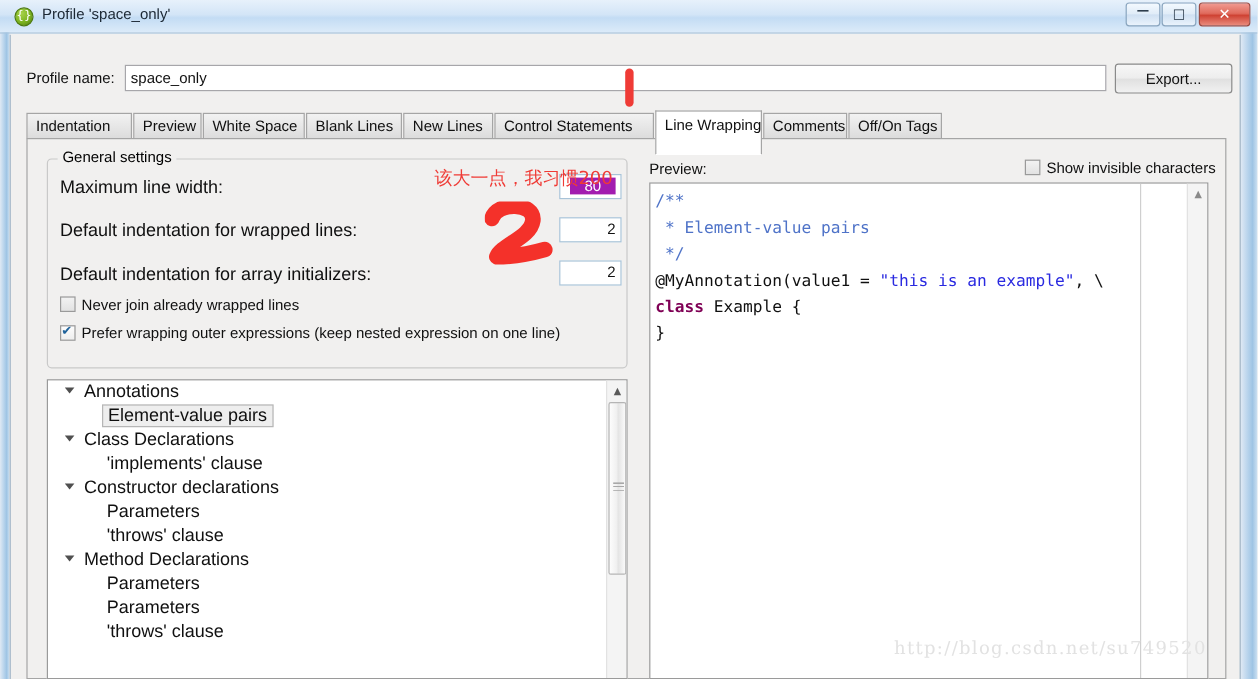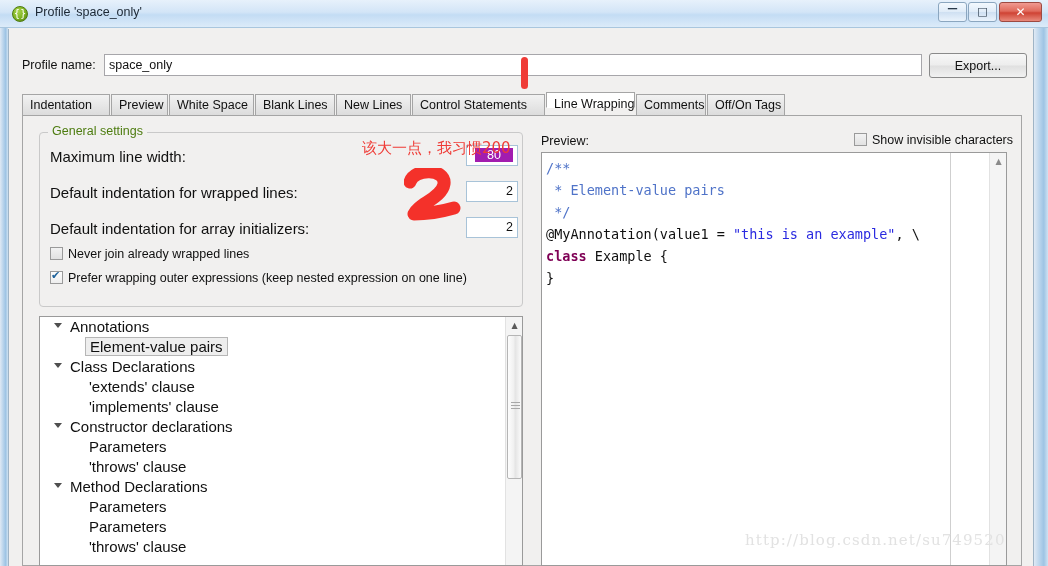--- a/index.html
+++ b/index.html
@@ -126,21 +126,21 @@
     color: #101010;
     line-height: 20px;
     padding: 0 7px;
     white-space: nowrap;
     cursor: pointer;
   }
   .tab.selected {
     background: #ffffff;
     border-bottom: 1px solid #ffffff;
     top: -2px;
-    height: 16px;
+    height: 37px;
     line-height: 23px;
     z-index: 4;
   }
 
   #tabpage {
     position: absolute; left: 13px; top: 86px;
     width: 1000px; height: 451px;
     border: 1px solid #a5a5a5;
     border-top: 1px solid #a5a5a5;
     background: #f1f0ef;
@@ -152,21 +152,21 @@
     width: 484px; height: 175px;
     border: 1px solid #c9c9c9;
     border-radius: 4px;
     background: transparent;
   }
   #group-general-title {
     position: absolute; left: 25px; top: 8px;
     background: #f1f0ef;
     padding: 0 4px;
     font-size: 12.5px;
-    color: #4d7c0f;
+    color: #000000;
   }
 
   .setting-label {
     position: absolute; left: 27px;
     font-size: 15px; color: #101010;
     white-space: nowrap;
   }
   .spin {
     position: absolute; left: 443px;
     width: 52px; height: 21px;
@@ -405,21 +405,20 @@
       </div>
       <div class="cb-row" style="top:155px;">
         <span class="cbox checked"></span><span>Prefer wrapping outer expressions (keep nested expression on one line)</span>
       </div>
 
       <div id="tree-panel">
         <div id="tree-rows">
             <div class="tree-row lvl0"><span class="arrow"></span><span class="lbl">Annotations</span></div>
             <div class="tree-row lvl1"><span class="lbl selbox">Element-value pairs</span></div>
             <div class="tree-row lvl0"><span class="arrow"></span><span class="lbl">Class Declarations</span></div>
-            <div class="tree-row lvl1"><span class="lbl">'extends' clause</span></div>
             <div class="tree-row lvl1"><span class="lbl">'implements' clause</span></div>
             <div class="tree-row lvl0"><span class="arrow"></span><span class="lbl">Constructor declarations</span></div>
             <div class="tree-row lvl1"><span class="lbl">Parameters</span></div>
             <div class="tree-row lvl1"><span class="lbl">'throws' clause</span></div>
             <div class="tree-row lvl0"><span class="arrow"></span><span class="lbl">Method Declarations</span></div>
             <div class="tree-row lvl1"><span class="lbl">Parameters</span></div>
             <div class="tree-row lvl1"><span class="lbl">Parameters</span></div>
             <div class="tree-row lvl1"><span class="lbl">'throws' clause</span></div>
           </div>
         <div id="tree-scroll">

